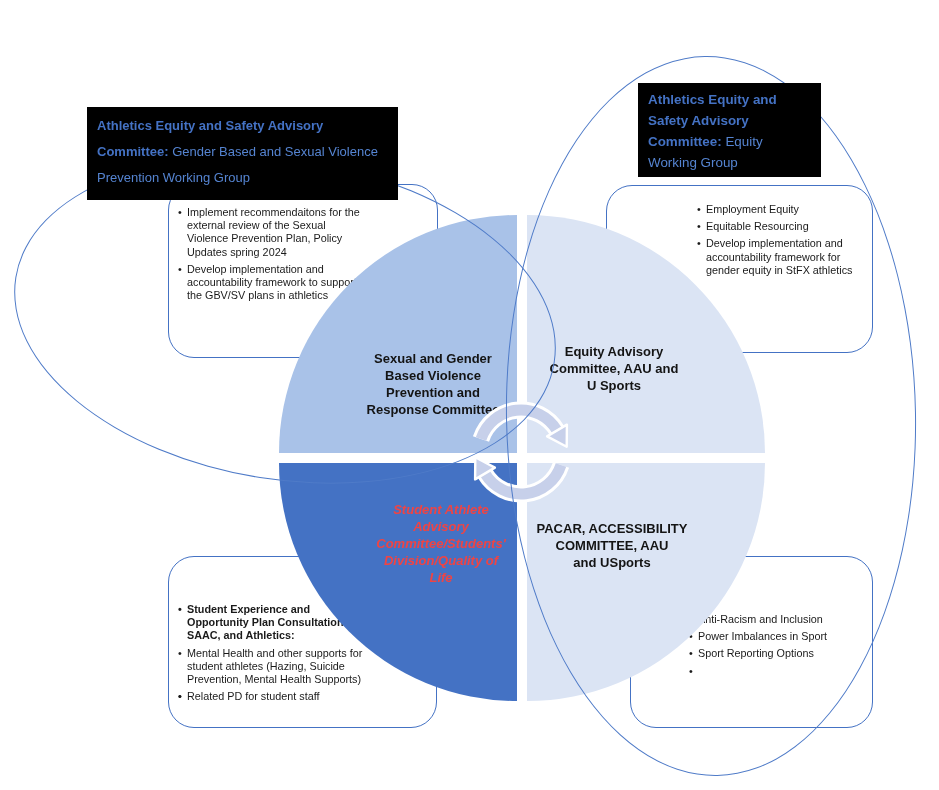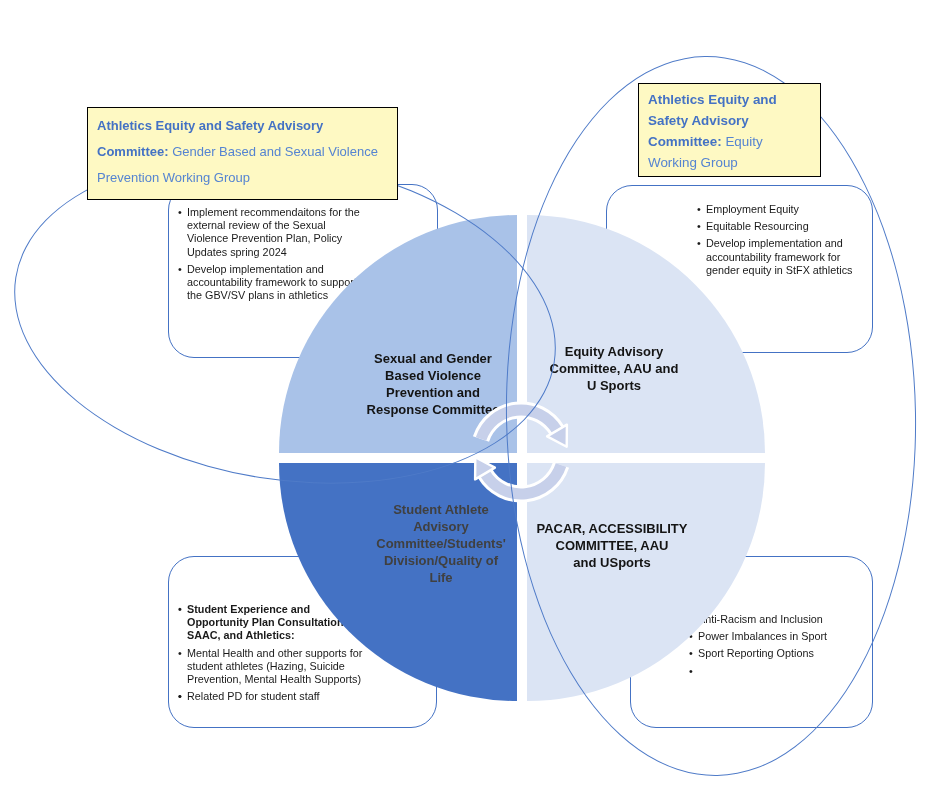--- a/index.html
+++ b/index.html
@@ -21,21 +21,21 @@
   #callout-tl .bullets{width:182px;}
   #callout-tr .bullets{width:172px;}
   #callout-bl .bullets{width:196px;}
   #callout-br .bullets{width:178px;}
   .bi{position:relative;padding-left:9px;margin-bottom:4px;}
   .bi .dot{position:absolute;left:0;top:0;}
   .bi.b{font-weight:bold;}
 
   
   .titlebox{
-    position:absolute;background:#fef9c3;border:1.3px solid #000000;z-index:6;
+    position:absolute;background:#000000;border:1.3px solid #000000;z-index:6;
     box-sizing:border-box;
   }
   #title-tl{left:87px;top:107px;width:311px;height:93px;padding:5px 9px;font-size:13px;line-height:26px;}
   #title-tr{left:638px;top:83px;width:183px;height:94px;padding:5px 9px;font-size:13.4px;line-height:21px;}
   .t-bold{font-weight:bold;color:#4472c4;}
   .t-reg{font-weight:normal;color:#5584d1;}
 
   
   #venn{position:absolute;left:279px;top:215px;width:486px;height:486px;z-index:2;}
   .q{position:absolute;width:238px;height:238px;}
@@ -44,21 +44,21 @@
   #q-bl{left:0;top:248px;border-bottom-left-radius:100%;}
   #q-br{left:248px;top:248px;border-bottom-right-radius:100%;}
 
   .qlabel{
     position:absolute;z-index:3;transform:translate(-50%,-50%);
     text-align:center;font-weight:bold;font-size:13px;line-height:17px;color:#141414;
     white-space:pre-line;width:200px;
   }
   #qlabel-tl{left:433px;top:384px;width:185px;}
   #qlabel-tr{left:614px;top:368px;}
-  #qlabel-bl{left:441px;top:543px;color:#404040;width:190px;}
+  #qlabel-bl{left:441px;top:543px;color:#ef4444;width:190px;font-style:italic;}
   #qlabel-br{left:612px;top:545px;}
 
   
   #cycle{position:absolute;left:454px;top:385px;z-index:4;}
 
   
   .oval{position:absolute;border:1.4px solid #4f7bc8;border-radius:50%;z-index:5;box-sizing:border-box;}
   #oval-left{left:12px;top:160px;width:546px;height:320px;transform:rotate(9deg);}
   #oval-right{left:506px;top:56px;width:410px;height:720px;transform:rotate(-1deg);}
 </style>

